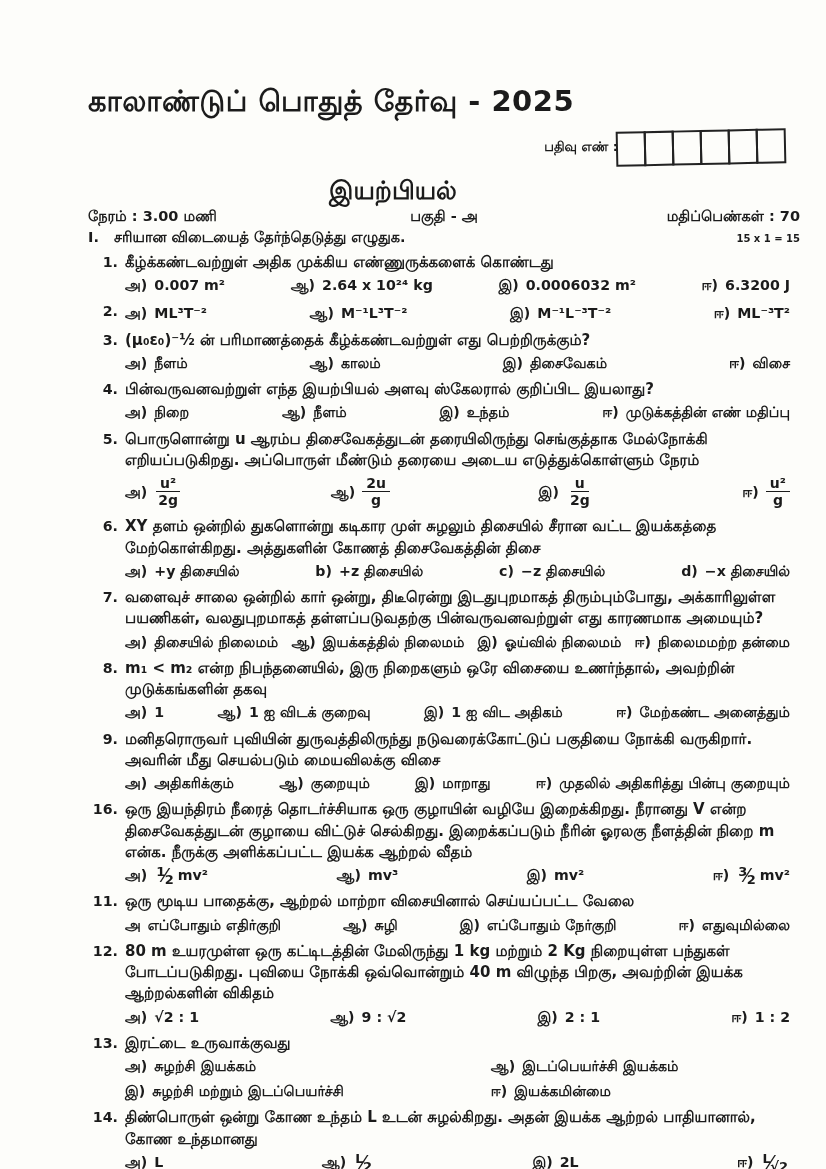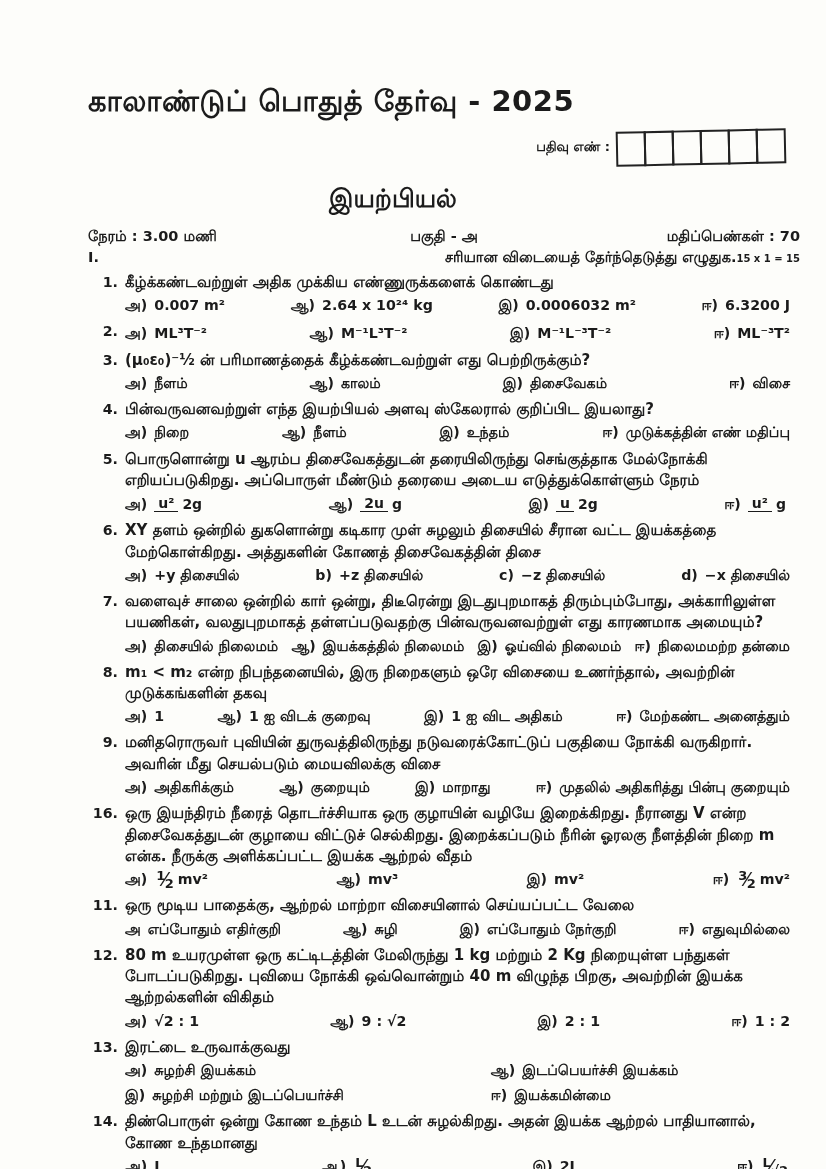--- a/index.html
+++ b/index.html
@@ -11,42 +11,42 @@
     color:#1b1b1b;
     font-family:"DejaVu Sans",sans-serif;
     box-sizing:border-box;
     padding:84px 26px 0 88px;
     overflow:hidden;
   }
   .hdr{position:relative;}
   .title{width:610px;text-align:left;font-size:29px;font-weight:700;letter-spacing:.5px;}
   .row2{position:relative;height:46px;margin-top:6px;}
   .grade{position:absolute;left:0;top:4px;width:610px;text-align:center;font-size:24px;font-weight:700;}
-  .register{position:absolute;right:14px;top:2px;display:flex;align-items:center;gap:8px;}
+  .register{position:absolute;right:14px;top:2px;display:flex;align-items:center;}
   .reglabel{font-size:13px;font-weight:700;white-space:nowrap;}
   .regbox{display:inline-flex;transform:rotate(-1.2deg);}
   .regcell{width:26px;height:31px;border:2px solid #222;margin-left:-2px;background:transparent;}
-  .subject{width:610px;text-align:center;font-size:25px;font-weight:700;margin-top:10px;}
-  .meta{display:grid;grid-template-columns:1fr auto 1fr;align-items:baseline;margin-top:12px;font-size:14.5px;font-weight:700;}
+  .subject{width:610px;text-align:center;font-size:25px;font-weight:700;margin-top:2px;}
+  .meta{display:grid;grid-template-columns:1fr auto 1fr;align-items:baseline;font-size:14.5px;font-weight:700;}
   .meta .part{text-align:center;}
   .meta .marks{text-align:right;}
   .secrow{display:flex;align-items:baseline;margin-top:3px;font-size:14.5px;font-weight:700;}
   .secnum{width:26px;}
-  .instr{flex:1;text-align:right;}
+  .instr{flex:1;}
   .scheme{font-size:10px;}
   .qlist{margin-top:5px;}
   .q{display:flex;margin-bottom:1px;}
   .qnum{flex:none;width:30px;text-align:right;padding-right:7px;font-size:14.2px;font-weight:700;line-height:1.42;}
   .qbody{flex:1;min-width:0;}
   .qtext{font-size:15px;font-weight:700;line-height:1.42;}
   .opts{display:flex;justify-content:space-between;align-items:center;font-size:14.2px;font-weight:700;line-height:1.42;margin:2px 0 5px;padding-right:10px;}
   .opts.two-col{display:grid;grid-template-columns:55% 45%;row-gap:5px;justify-content:start;}
   .opt{white-space:nowrap;display:inline-flex;align-items:center;}
   .olabel{margin-right:7px;}
-  .frac{display:inline-flex;flex-direction:row;align-items:center;line-height:1.15;font-size:14px;margin:2px 0;}
+  .frac{display:inline-flex;flex-direction:column;align-items:center;line-height:1.15;font-size:14px;margin:2px 0;}
   .frac .fnum{border-bottom:1.6px solid #1b1b1b;padding:0 4px;}
   .frac .fden{padding:0 4px;}
   .dfrac{display:inline-flex;align-items:center;line-height:1;margin:0 2px;}
   .dfrac .dn{font-size:13px;transform:translateY(-4px);}
   .dfrac .dsl{font-size:20px;font-weight:400;margin:0 -2px;}
   .dfrac .dd{font-size:13px;transform:translateY(4px);}
   .post{margin-left:2px;}
 </style>
 </head>
 <body>

